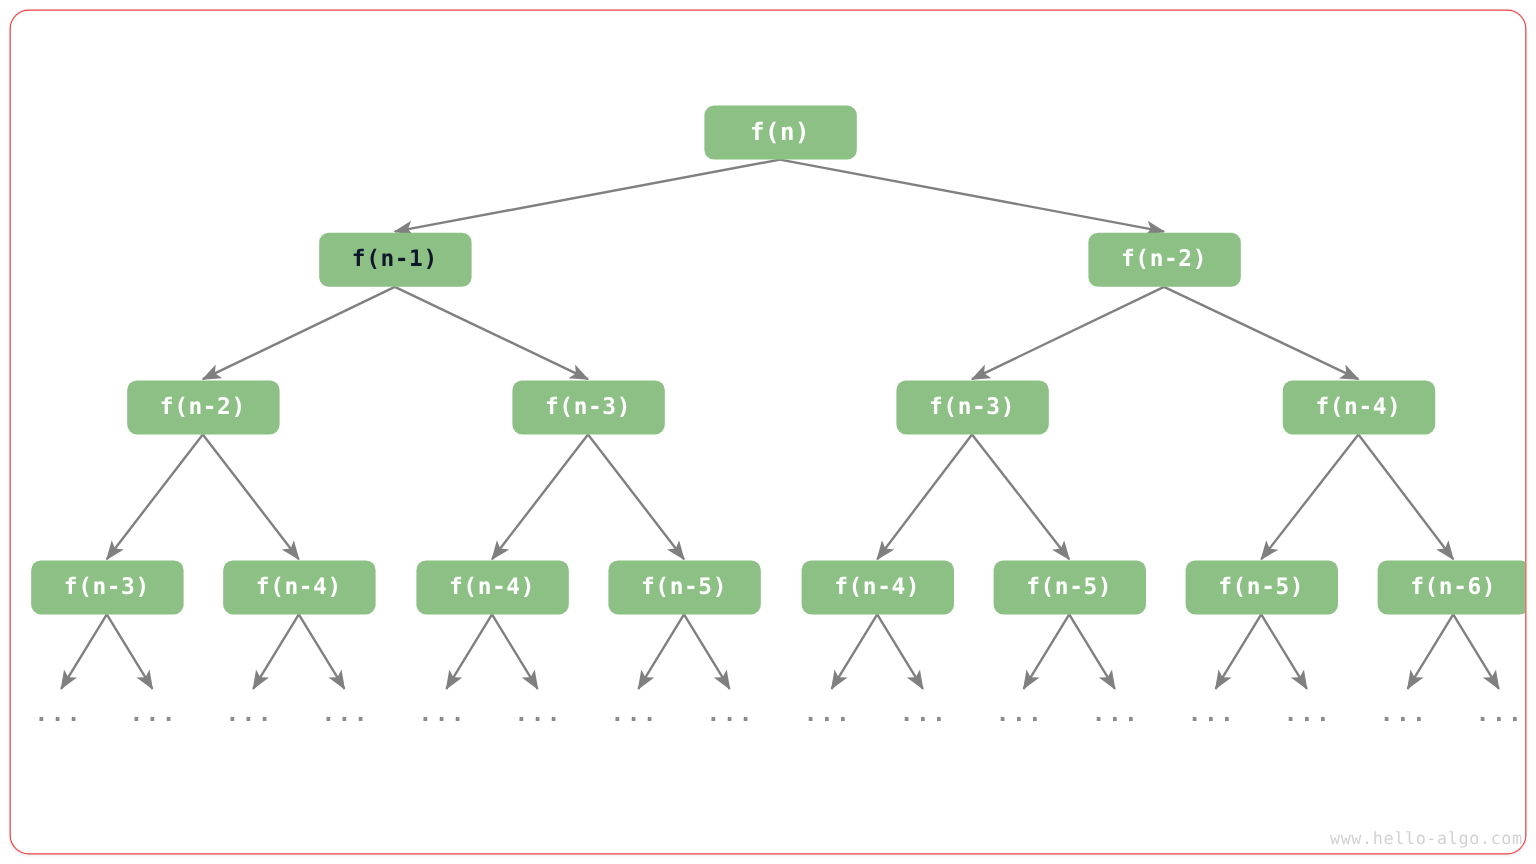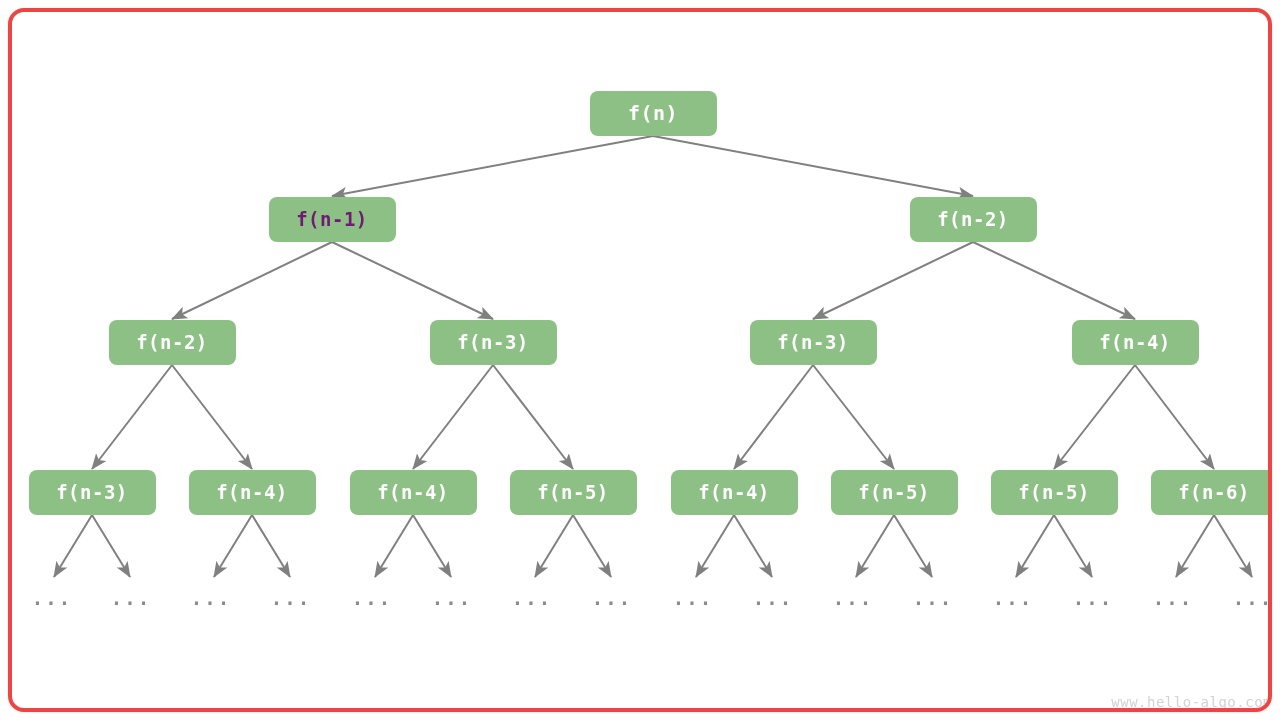--- a/index.html
+++ b/index.html
@@ -10,21 +10,21 @@
     background: #ffffff;
     font-family: "DejaVu Sans Mono", "Liberation Mono", monospace;
   }
   #card {
     position: absolute;
     left: 8px;
     top: 8px;
     width: 1264px;
     height: 704px;
     background: #ffffff;
-    border: 4px solid #ef4444;
+    border: 1px solid #ef4444;
     border-radius: 16px;
     box-shadow: 0 1px 3px rgba(0,0,0,0.07), 0 0 0 1px rgba(0,0,0,0.01);
     box-sizing: border-box;
     overflow: hidden;
   }
   #stage {
     position: absolute;
     left: 0; top: 0;
     width: 1280px;
     height: 720px;
@@ -111,21 +111,21 @@
           <line x1="882" y1="503" x2="920" y2="565" stroke="#808080" stroke-width="2" marker-end="url(#arrowhead)"></line>
           <line x1="1042" y1="503" x2="1004" y2="565" stroke="#808080" stroke-width="2" marker-end="url(#arrowhead)"></line>
           <line x1="1042" y1="503" x2="1080" y2="565" stroke="#808080" stroke-width="2" marker-end="url(#arrowhead)"></line>
           <line x1="1202" y1="503" x2="1164" y2="565" stroke="#808080" stroke-width="2" marker-end="url(#arrowhead)"></line>
           <line x1="1202" y1="503" x2="1240" y2="565" stroke="#808080" stroke-width="2" marker-end="url(#arrowhead)"></line>
         </g>
     </svg>
 
     <div id="nodes-layer">
         <div class="node" style="left: 577.5px; top: 78.5px; width: 127px; height: 45px; background: rgb(140, 192, 132); color: rgb(255, 255, 255); font-size: 20px;">f(n)</div>
-        <div class="node" style="left: 256.5px; top: 184.5px; width: 127px; height: 45px; background: rgb(140, 192, 132); color: #701a75; font-size: 19px;">f(n-1)</div>
+        <div class="node" style="left: 256.5px; top: 184.5px; width: 127px; height: 45px; background: rgb(140, 192, 132); color: #0f172a; font-size: 19px;">f(n-1)</div>
         <div class="node" style="left: 897.5px; top: 184.5px; width: 127px; height: 45px; background: rgb(140, 192, 132); color: rgb(255, 255, 255); font-size: 19px;">f(n-2)</div>
         <div class="node" style="left: 96.5px; top: 307.5px; width: 127px; height: 45px; background: rgb(140, 192, 132); color: rgb(255, 255, 255); font-size: 19px;">f(n-2)</div>
         <div class="node" style="left: 417.5px; top: 307.5px; width: 127px; height: 45px; background: rgb(140, 192, 132); color: rgb(255, 255, 255); font-size: 19px;">f(n-3)</div>
         <div class="node" style="left: 737.5px; top: 307.5px; width: 127px; height: 45px; background: rgb(140, 192, 132); color: rgb(255, 255, 255); font-size: 19px;">f(n-3)</div>
         <div class="node" style="left: 1059.5px; top: 307.5px; width: 127px; height: 45px; background: rgb(140, 192, 132); color: rgb(255, 255, 255); font-size: 19px;">f(n-4)</div>
         <div class="node" style="left: 16.5px; top: 457.5px; width: 127px; height: 45px; background: rgb(140, 192, 132); color: rgb(255, 255, 255); font-size: 19px;">f(n-3)</div>
         <div class="node" style="left: 176.5px; top: 457.5px; width: 127px; height: 45px; background: rgb(140, 192, 132); color: rgb(255, 255, 255); font-size: 19px;">f(n-4)</div>
         <div class="node" style="left: 337.5px; top: 457.5px; width: 127px; height: 45px; background: rgb(140, 192, 132); color: rgb(255, 255, 255); font-size: 19px;">f(n-4)</div>
         <div class="node" style="left: 497.5px; top: 457.5px; width: 127px; height: 45px; background: rgb(140, 192, 132); color: rgb(255, 255, 255); font-size: 19px;">f(n-5)</div>
         <div class="node" style="left: 658.5px; top: 457.5px; width: 127px; height: 45px; background: rgb(140, 192, 132); color: rgb(255, 255, 255); font-size: 19px;">f(n-4)</div>

